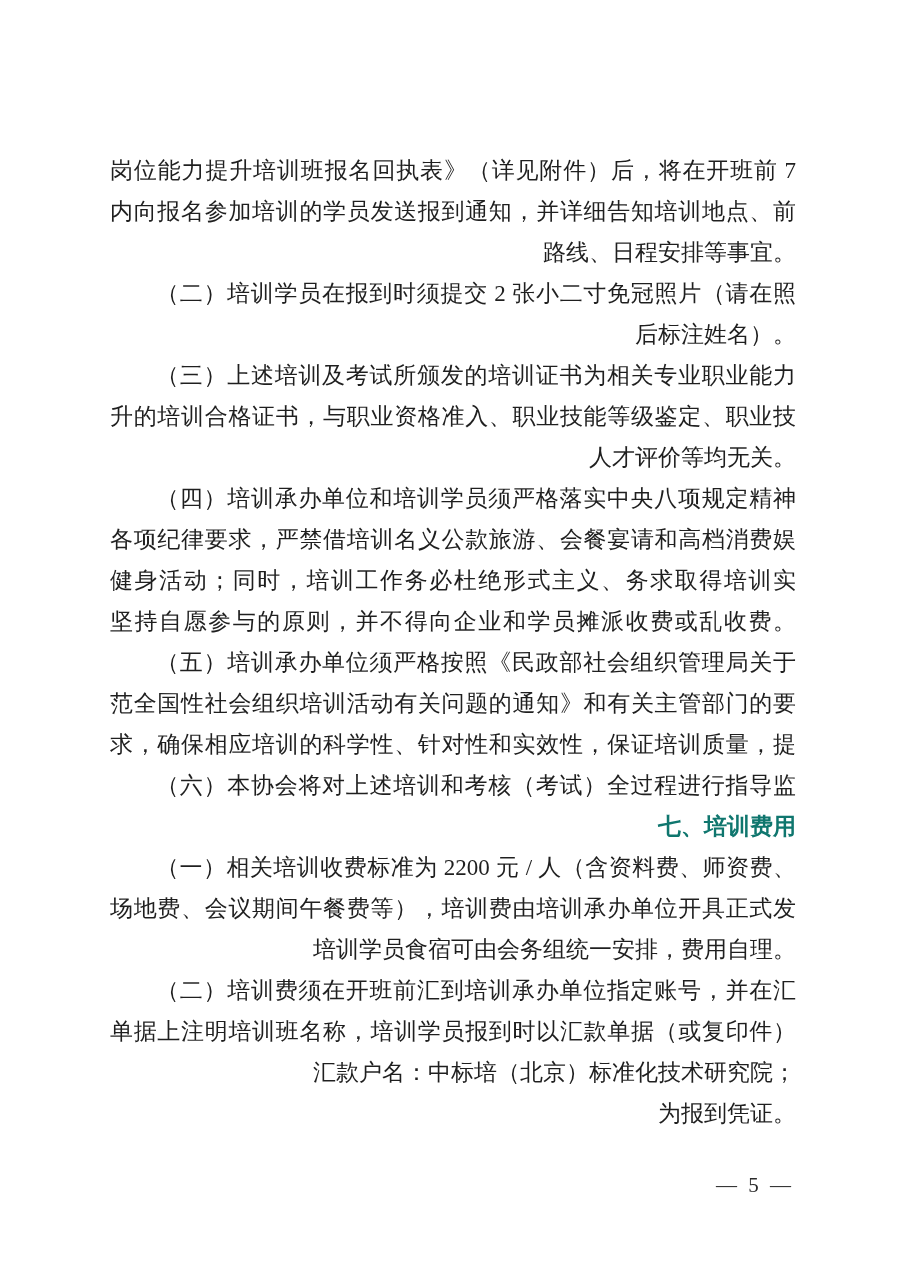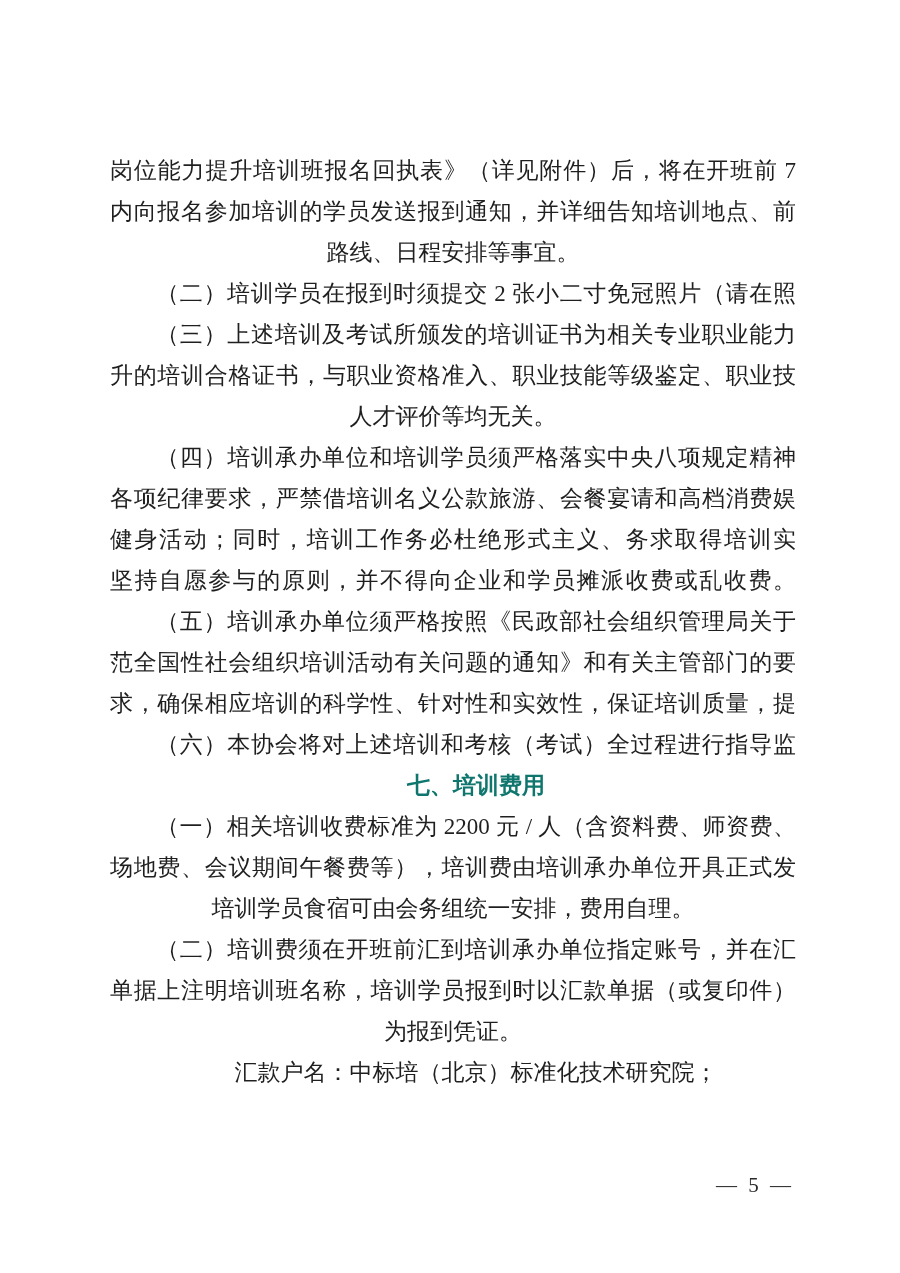--- a/index.html
+++ b/index.html
@@ -21,21 +21,21 @@
     top: 150px;
     width: 686px;
     font-size: 23px;
     line-height: 41px;
     color: #1f1f1f;
   }
   .line {
     height: 41px;
     overflow: hidden;
     white-space: nowrap;
-    text-align: center;
+    text-align: right;
   }
   .fill {
     white-space: normal;
     text-align: justify;
     text-align-last: justify;
   }
   .indent {
     text-indent: 2em;
   }
   .heading {
@@ -56,34 +56,35 @@
 </style>
 </head>
 <body>
 
 <div class="page">
   <div class="content">
     <div class="line fill">岗位能力提升培训班报名回执表》（详见附件）后，将在开班前 7 日</div>
     <div class="line fill">内向报名参加培训的学员发送报到通知，并详细告知培训地点、前往</div>
     <div class="line">路线、日程安排等事宜。</div>
     <div class="line fill indent">（二）培训学员在报到时须提交 2 张小二寸免冠照片（请在照片</div>
+    <div class="line">后标注姓名）。</div>
     <div class="line fill indent">（三）上述培训及考试所颁发的培训证书为相关专业职业能力提</div>
     <div class="line fill">升的培训合格证书，与职业资格准入、职业技能等级鉴定、职业技能</div>
     <div class="line">人才评价等均无关。</div>
     <div class="line fill indent">（四）培训承办单位和培训学员须严格落实中央八项规定精神和</div>
     <div class="line fill">各项纪律要求，严禁借培训名义公款旅游、会餐宴请和高档消费娱乐</div>
     <div class="line fill">健身活动；同时，培训工作务必杜绝形式主义、务求取得培训实效，</div>
     <div class="line fill">坚持自愿参与的原则，并不得向企业和学员摊派收费或乱收费。</div>
     <div class="line fill indent">（五）培训承办单位须严格按照《民政部社会组织管理局关于规</div>
     <div class="line fill">范全国性社会组织培训活动有关问题的通知》和有关主管部门的要</div>
     <div class="line fill">求，确保相应培训的科学性、针对性和实效性，保证培训质量，提升</div>
     <div class="line fill indent">（六）本协会将对上述培训和考核（考试）全过程进行指导监督。</div>
     <div class="line indent heading">七、培训费用</div>
     <div class="line fill indent">（一）相关培训收费标准为 2200 元 / 人（含资料费、师资费、</div>
     <div class="line fill">场地费、会议期间午餐费等），培训费由培训承办单位开具正式发票；</div>
     <div class="line">培训学员食宿可由会务组统一安排，费用自理。</div>
     <div class="line fill indent">（二）培训费须在开班前汇到培训承办单位指定账号，并在汇款</div>
     <div class="line fill">单据上注明培训班名称，培训学员报到时以汇款单据（或复印件）作</div>
+    <div class="line indent">汇款户名：中标培（北京）标准化技术研究院；</div>
     <div class="line">为报到凭证。</div>
-    <div class="line indent">汇款户名：中标培（北京）标准化技术研究院；</div>
   </div>
   <div class="page-number">— 5 —</div>
 </div>
 
 </body></html>

